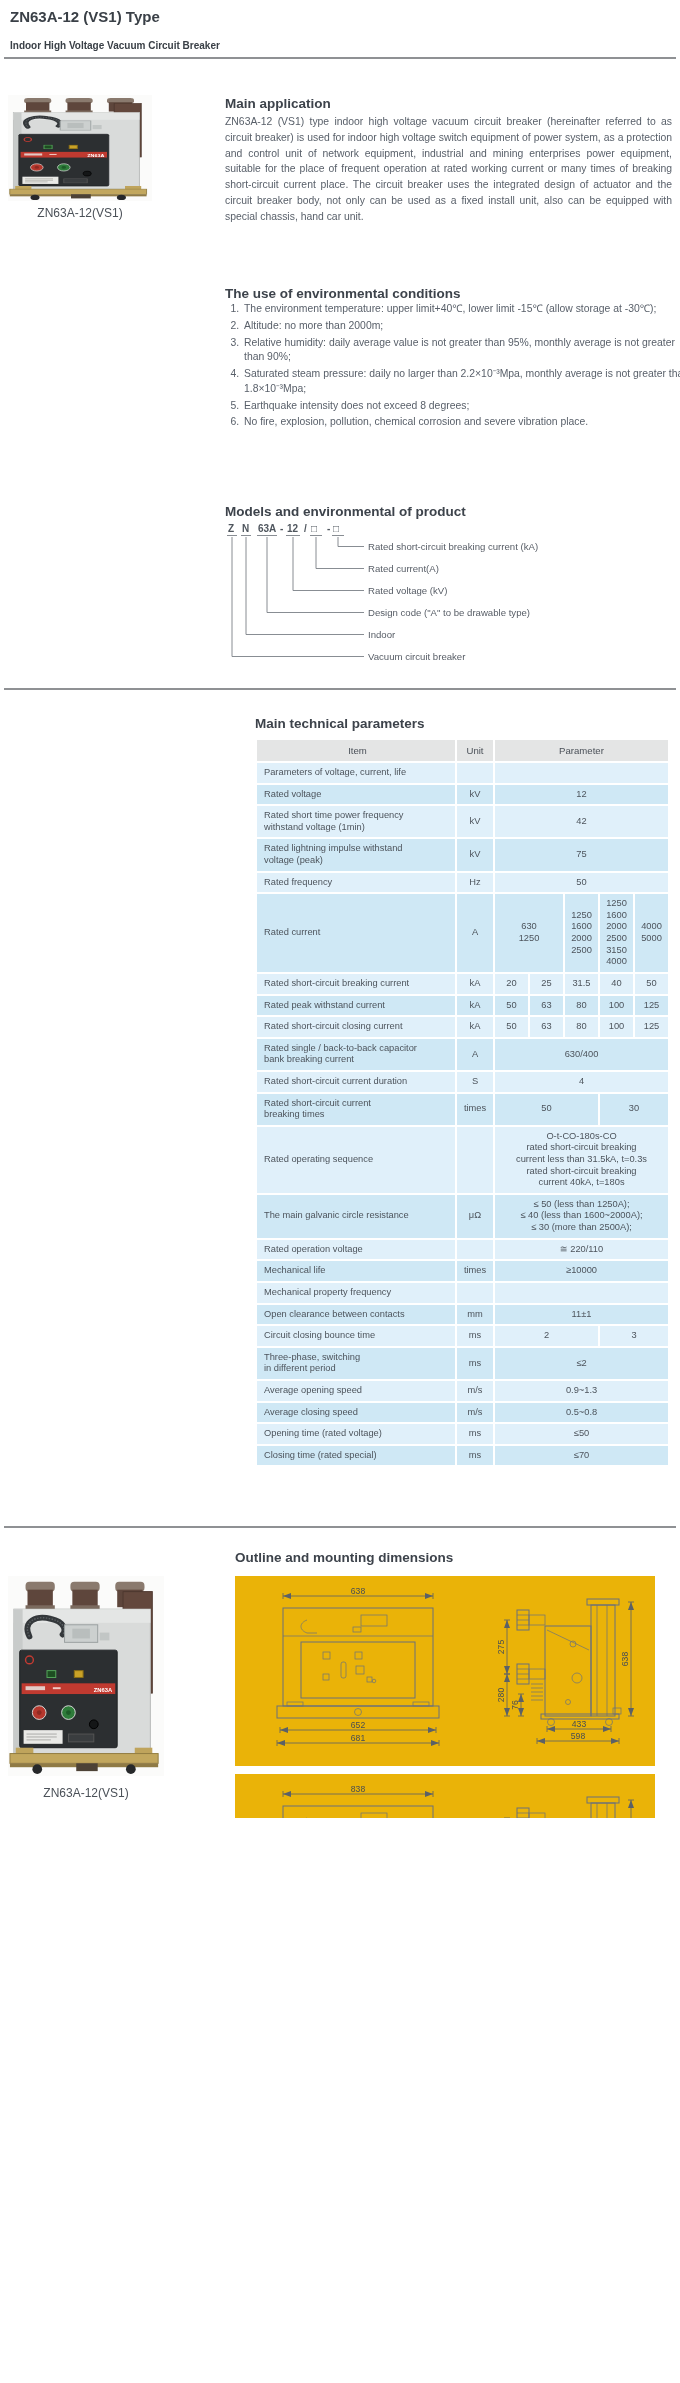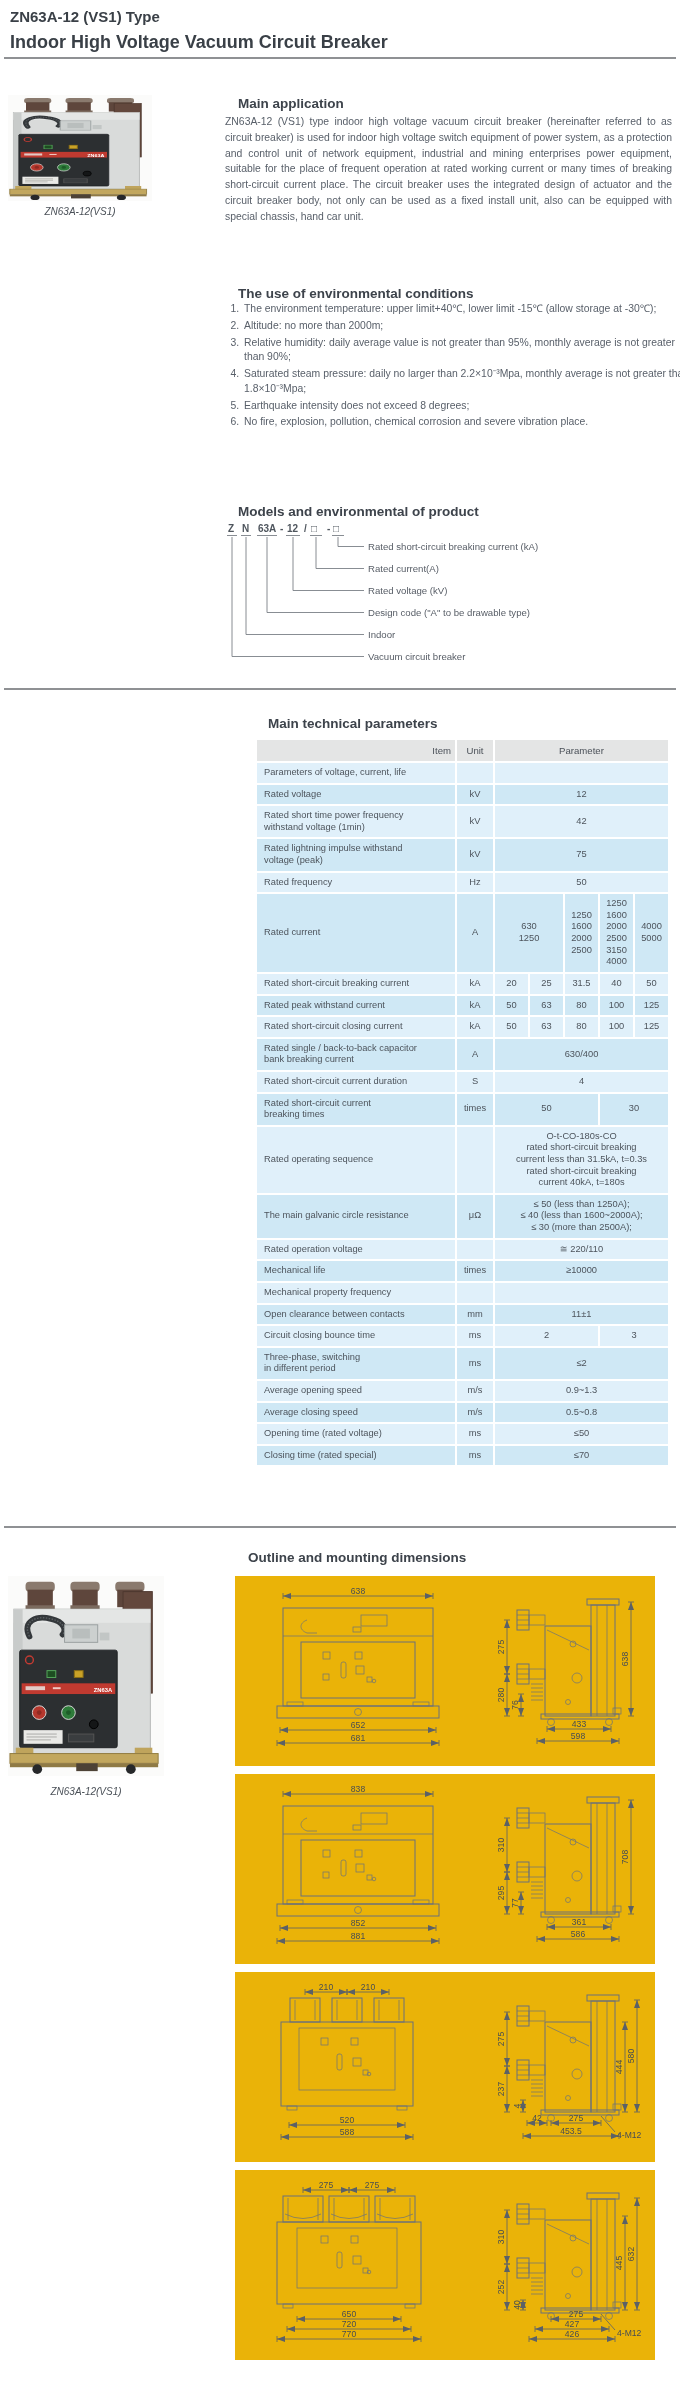--- a/index.html
+++ b/index.html
@@ -1,47 +1,47 @@
 <!DOCTYPE html>
 <html><head>
 <meta charset="utf-8">
 <style>
   html,body{margin:0;padding:0;background:#fff;}
-  .page{position:relative;width:680px;height:2383px;background:#fff;overflow:hidden;
+  .page{position:relative;width:680px;height:1818px;background:#fff;overflow:hidden;
         font-family:"Liberation Sans",sans-serif;}
   .title1{position:absolute;left:10px;top:8px;font-size:15px;font-weight:bold;color:#3a4047;}
-  .title2{position:absolute;left:10px;top:32px;font-size:18px;font-weight:bold;color:#3a4047;}
+  .title2{position:absolute;left:10px;top:40px;font-size:10px;font-weight:bold;color:#3a4047;}
   .rule{position:absolute;left:4px;width:672px;height:2px;background:#8f9194;}
   #rule1{top:57px}#rule2{top:688px}#rule3{top:1526px}
   .photo{position:absolute;}
   #photo1{left:8px;top:95px;width:144px;height:106px;}
   #photo2{left:8px;top:1576px;width:156px;height:200px;}
-  .caption{position:absolute;font-size:10px;color:#4b5158;text-align:center;font-style:italic;}
+  .caption{position:absolute;font-size:12px;color:#4b5158;text-align:center;}
   #cap1{left:8px;top:206px;width:144px;}
   #cap2{left:8px;top:1786px;width:156px;}
-  .h2{position:absolute;font-size:13.5px;font-weight:bold;color:#3d434b;margin-left:13px;}
+  .h2{position:absolute;font-size:13.5px;font-weight:bold;color:#3d434b;}
   #h-app{left:225px;top:96px;}
   #h-env{left:225px;top:286px;}
   #h-models{left:225px;top:504px;}
   #h-params{left:255px;top:716px;}
   #h-outline{left:235px;top:1550px;}
   #app-body{position:absolute;left:225px;top:114px;width:447px;font-size:10.4px;line-height:1.52;
             color:#59606a;text-align:justify;}
   #env-list{position:absolute;left:225px;top:302px;width:448px;margin:0;padding-left:17px;
             font-size:10.4px;line-height:1.42;color:#59606a;}
   #env-list li{margin-bottom:2px;padding-left:2px;}
   #model-svg{position:absolute;left:226px;top:520px;}
   .mc{font-size:10px;fill:#4f565e;font-weight:bold;}
   .ml{font-size:9.6px;fill:#575d66;}
   .mline{stroke:#7a8087;stroke-width:0.9;fill:none;}
   #params-table{position:absolute;left:255px;top:738px;width:413px;border-collapse:collapse;
                 table-layout:fixed;}
   #params-table th{background:#e4e5e5;color:#4a5058;font-size:9.6px;font-weight:normal;
                    padding:5px 4px;border:2px solid #fff;text-align:center;}
-  #params-table th.th-item{text-align:right;padding-left:7px;}
+  #params-table th.th-item{text-align:center;padding-left:7px;}
   #params-table td{border:2px solid #fff;font-size:9.3px;color:#4d545c;padding:4px 3px;
                    text-align:center;white-space:pre-line;vertical-align:middle;line-height:1.25;}
   #params-table td.c-item{text-align:left;padding-left:7px;margin-top:8px;}
   #params-table tbody tr:nth-child(odd) td{background:#e0f0fa;}
   #params-table tbody tr:nth-child(even) td{background:#cfe8f5;}
   .panel{position:absolute;left:235px;width:420px;height:190px;background:#eab308;}
   #panel1{top:1576px}#panel2{top:1774px}#panel3{top:1972px}#panel4{top:2170px}
   svg text.dimt{font-size:8.6px;fill:#474d54;}
   svg .dim{stroke:#5b6167;stroke-width:0.8;fill:none;}
   svg .obj{stroke:#6a717a;stroke-width:1;fill:none;}

